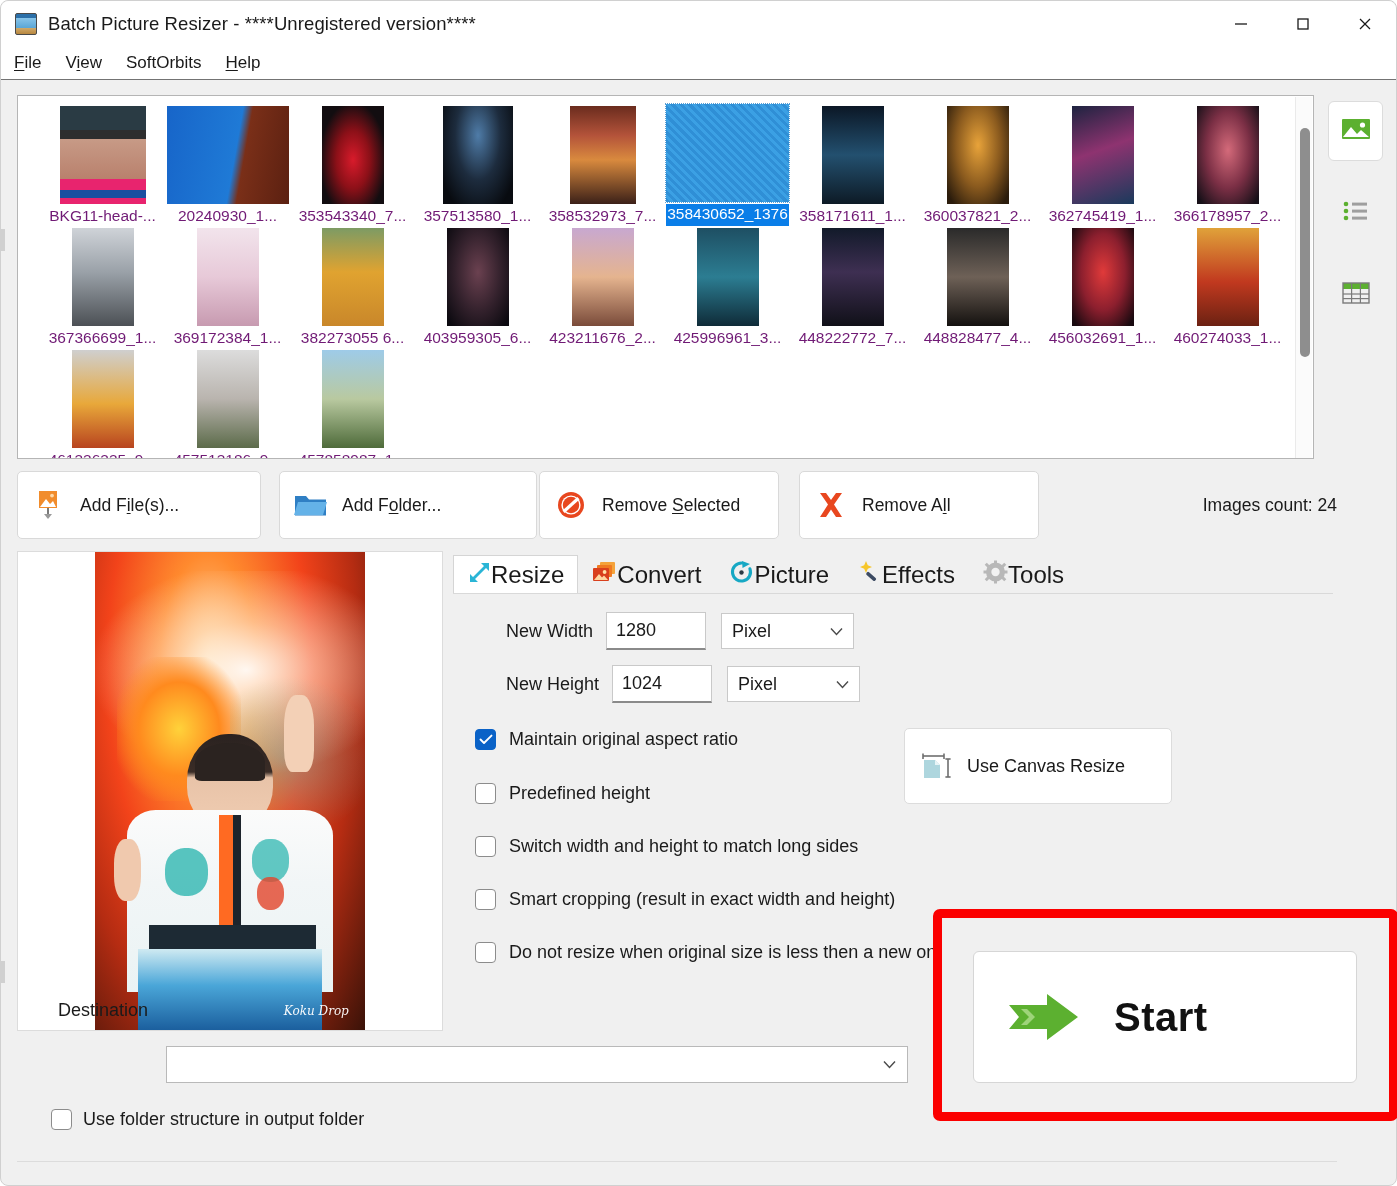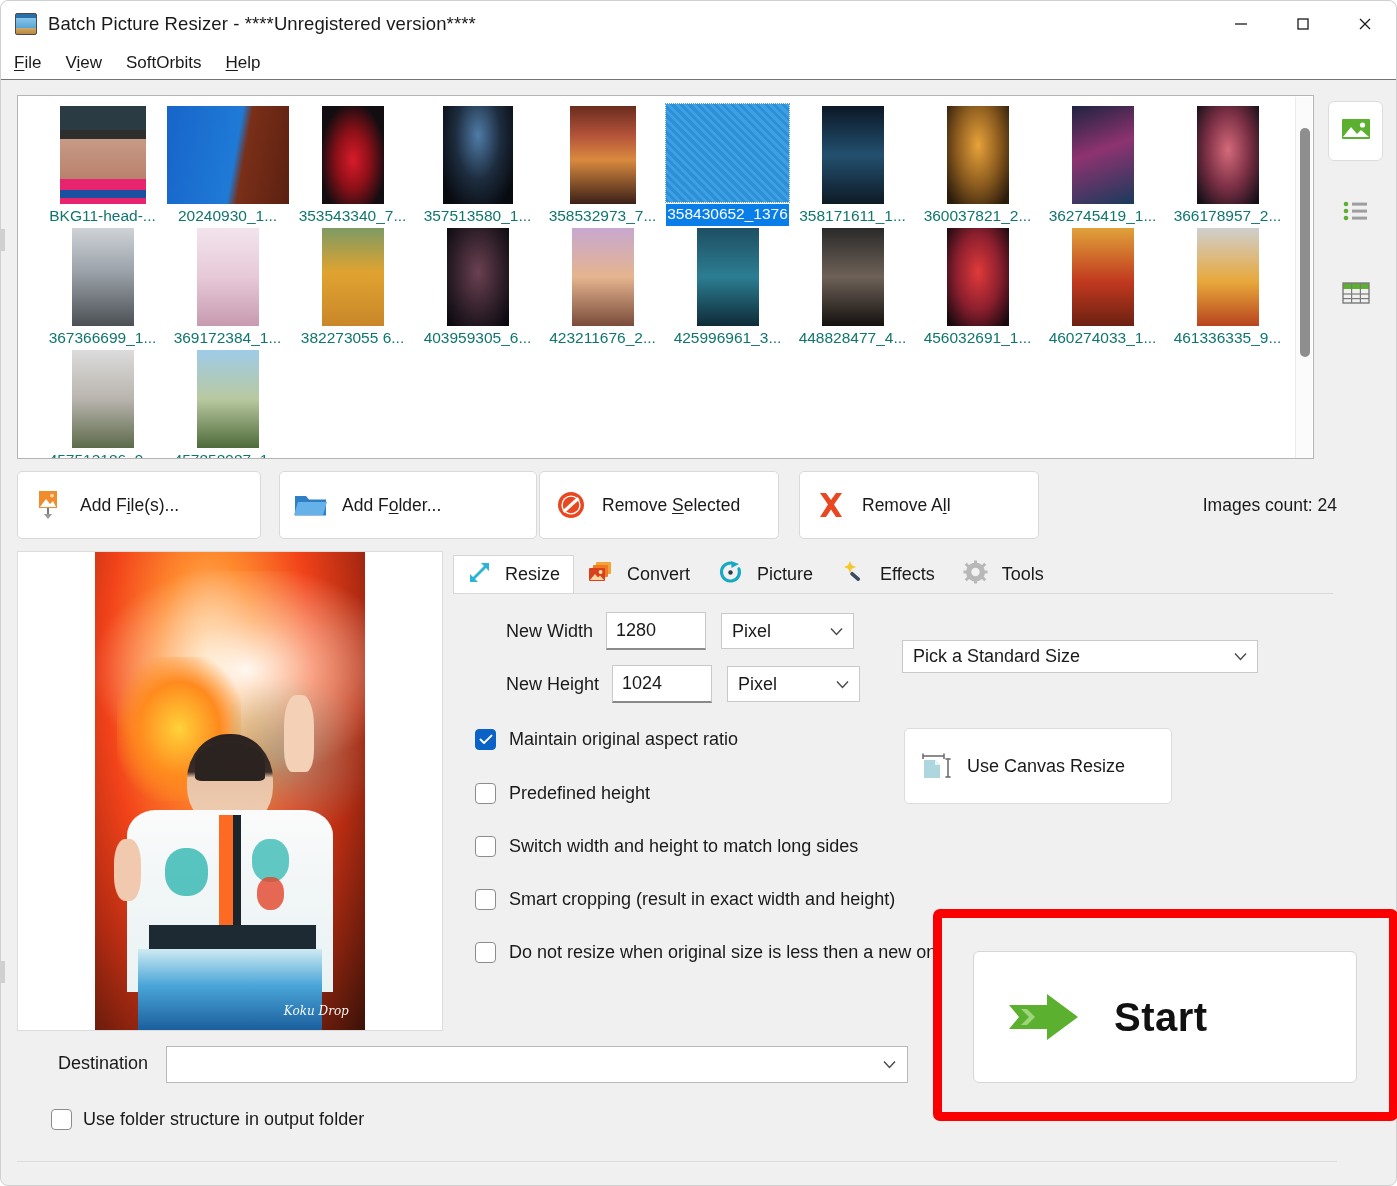--- a/index.html
+++ b/index.html
@@ -75,21 +75,21 @@
     height: 122px;
   }
   .thumbimg {
     height: 102px; display: flex; align-items: center; justify-content: center;
     width: 125px;
   }
   .thumbimg .pic {
     display: block; border: 0; background-size: cover; background-position: center;
   }
   .thumblabel {
-    font-size: 15.5px; color: #0f766e; line-height: 1.0;
+    font-size: 15.5px; color: #701a75; line-height: 1.0;
     white-space: nowrap; overflow: hidden; max-width: 124px;
     text-align: center; margin-top: 2px;
   }
   .thumbcell.selected .thumblabel {
     background: #0a7ee8; color: #ffffff;
     white-space: normal; word-break: break-all;
     max-width: 123px; width: 123px; line-height: 1.30;
     font-size: 15.5px;
   }
   .thumbcell.selected .thumbimg .pic { outline: 1px dotted #5a9fd4; }
@@ -137,22 +137,22 @@
     overflow: hidden;
   }
 
   
   .tabs {
     position: absolute; left: 452px; top: 554px;
     width: 880px; height: 38px;
     display: flex; align-items: flex-end;
   }
   .tab {
-    height: 38px; display: flex; align-items: center; gap: 14px;
-    padding: 0 13px; font-size: 18px; color: #1a1a1a;
+    height: 38px; display: flex; align-items: center; gap: 0;
+    padding: 0 13px; font-size: 24px; color: #1a1a1a;
     border: 1px solid transparent; border-bottom: none;
     white-space: nowrap;
   }
   .tab.active { background: #ffffff; border-color: #d5d5d5; }
   .tabs-rule {
     position: absolute; left: 452px; top: 592px; width: 880px; height: 1px; background: #d9d9d9;
   }
 
   
   .formrow { position: absolute; display: flex; align-items: center; }
@@ -199,21 +199,21 @@
   .startbtn {
     position: absolute; left: 972px; top: 950px;
     width: 384px; height: 132px;
     background: #ffffff; border: 1px solid #d6d6d6; border-radius: 6px;
     display: flex; align-items: center;
   }
   .startbtn .sicon { width: 140px; display: flex; align-items: center; justify-content: center; flex: none; }
   .startbtn .slabel { font-size: 40px; font-weight: bold; color: #111111; letter-spacing: .5px; }
 
   
-  .destlabel { position: absolute; left: 57px; top: 1052px; font-size: 18px; color: #1a1a1a; }
+  .destlabel { position: absolute; left: 57px; top: 999px; font-size: 18px; color: #1a1a1a; }
   .destcombo {
     position: absolute; left: 165px; top: 1045px; width: 742px; height: 37px;
     background: #ffffff; border: 1px solid #b9b9b9;
     display: flex; align-items: center; padding: 0 9px; font-size: 18px; color: #1a1a1a;
   }
   .folderrow { position: absolute; left: 26px; top: 1108px; display: flex; align-items: center; gap: 11px; margin-left: 24px; }
 
   .leftnotch {
     position: absolute; left: 0; top: 228px; width: 4px; height: 22px; background: #d0d0d0;
   }
@@ -370,20 +370,26 @@
         <div class="thumblabel">423211676_2...</div>
       </div>
 
       <div class="thumbcell">
         <div class="thumbimg">
           <div class="pic" style="width:62px;height:98px;background:linear-gradient(180deg,#1e4f63 0%,#2c7d92 50%,#0f2b38 100%)"></div>
         </div>
         <div class="thumblabel">425996961_3...</div>
       </div>
 
+      <div class="thumbcell">
+        <div class="thumbimg">
+          <div class="pic" style="width:62px;height:98px;background:linear-gradient(180deg,#121a2a 0%,#3e2f52 45%,#101018 100%)"></div>
+        </div>
+        <div class="thumblabel">448222772_7...</div>
+      </div>
 
       <div class="thumbcell">
         <div class="thumbimg">
           <div class="pic" style="width:62px;height:98px;background:linear-gradient(180deg,#2a2a2a 0%,#6e6157 50%,#14110f 100%)"></div>
         </div>
         <div class="thumblabel">448828477_4...</div>
       </div>
 
       <div class="thumbcell">
         <div class="thumbimg">
@@ -627,28 +633,20 @@
     <div class="combo" style="width:133px;margin-left:15px;">
       <span class="cval">Pixel</span>
       <span class="chev">
         <svg width="13" height="9" viewBox="0 0 13 9">
             <path d="M1 1.5 L6.5 7.5 L12 1.5" fill="none" stroke="#4a4a4a" stroke-width="1.4"></path>
           </svg>
       </span>
     </div>
   </div>
 
-  <div class="combo" style="position:absolute;left:901px;top:639px;width:356px;height:33px;">
-    <span class="cval">Pick a Standard Size</span>
-    <span class="chev">
-      <svg width="13" height="9" viewBox="0 0 13 9">
-          <path d="M1 1.5 L6.5 7.5 L12 1.5" fill="none" stroke="#4a4a4a" stroke-width="1.4"></path>
-        </svg>
-    </span>
-  </div>
 
   <div class="cbrow" style="left:474px;top:728px;">
     <span class="cbox on">
       <svg width="14" height="11" viewBox="0 0 14 11">
           <path d="M1.5 5.5 L5 9 L12.5 1.6" fill="none" stroke="#ffffff" stroke-width="1.9" stroke-linecap="round" stroke-linejoin="round"></path>
         </svg>
     </span>
     <span class="cblabel">Maintain original aspect ratio</span>
   </div>
 

